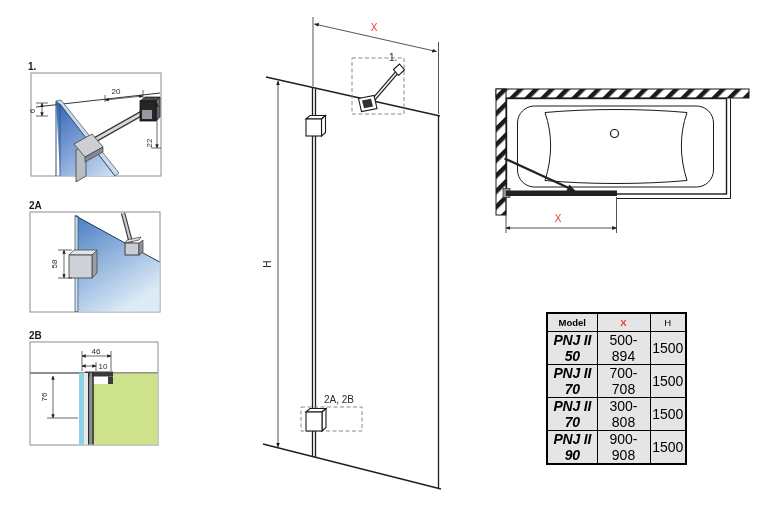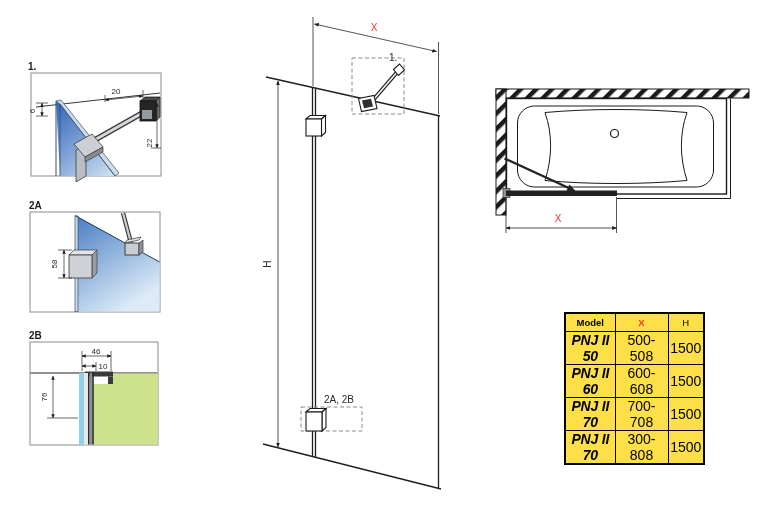--- a/index.html
+++ b/index.html
@@ -5,22 +5,22 @@
   html,body{margin:0;padding:0;background:#fff;}
   .canvas{position:relative;width:763px;height:507px;background:#fff;overflow:hidden;
           font-family:"Liberation Sans",sans-serif;}
   .drawing{position:absolute;left:0;top:0;}
   svg text{font-family:"Liberation Sans",sans-serif;fill:#2a2a2a;}
   .dimnum{font-size:8px;}
   .biglbl{font-size:10px;}
   .panel-lbl{font-size:10px;font-weight:bold;fill:#1a1a1a;}
   .red{fill:#e8382d;}
   
-  .spec-table{position:absolute;left:564px;top:312px;border-collapse:collapse;
-              border:2px solid #000;background:#fde047;}
+  .spec-table{position:absolute;left:546px;top:312px;border-collapse:collapse;
+              border:2px solid #000;background:#e5e5e5;}
   .spec-table th,.spec-table td{border:1px solid #000;text-align:center;vertical-align:middle;
               padding:0 1px;color:#000;}
   .spec-table th{height:17px;font-size:9.5px;font-weight:bold;}
   .spec-table th.h-col{font-weight:normal;}
   .spec-table th.x-col{color:#e8382d;}
   .spec-table td{height:15px;font-size:14px;}
   .spec-table td.model{font-weight:bold;font-style:italic;letter-spacing:-0.2px;}
   .w-model{width:50px;} .w-x{width:53px;} .w-h{width:36px;}
 </style>
 </head>
@@ -255,34 +255,34 @@
   <thead>
     <tr>
       <th>Model</th>
       <th class="x-col">X</th>
       <th class="h-col">H</th>
     </tr>
   </thead>
   <tbody>
     <tr>
       <td class="model">PNJ II 50</td>
-      <td>500-508</td>
-      <td>1500</td>
-    </tr>
-    <tr>
-      <td class="model">PNJ II 60</td>
-      <td>600-608</td>
+      <td>500-894</td>
       <td>1500</td>
     </tr>
     <tr>
       <td class="model">PNJ II 70</td>
       <td>700-708</td>
       <td>1500</td>
     </tr>
     <tr>
       <td class="model">PNJ II 70</td>
       <td>300-808</td>
       <td>1500</td>
     </tr>
+    <tr>
+      <td class="model">PNJ II 90</td>
+      <td>900-908</td>
+      <td>1500</td>
+    </tr>
   </tbody>
 </table>
 
 </div>
 
 </body></html>

